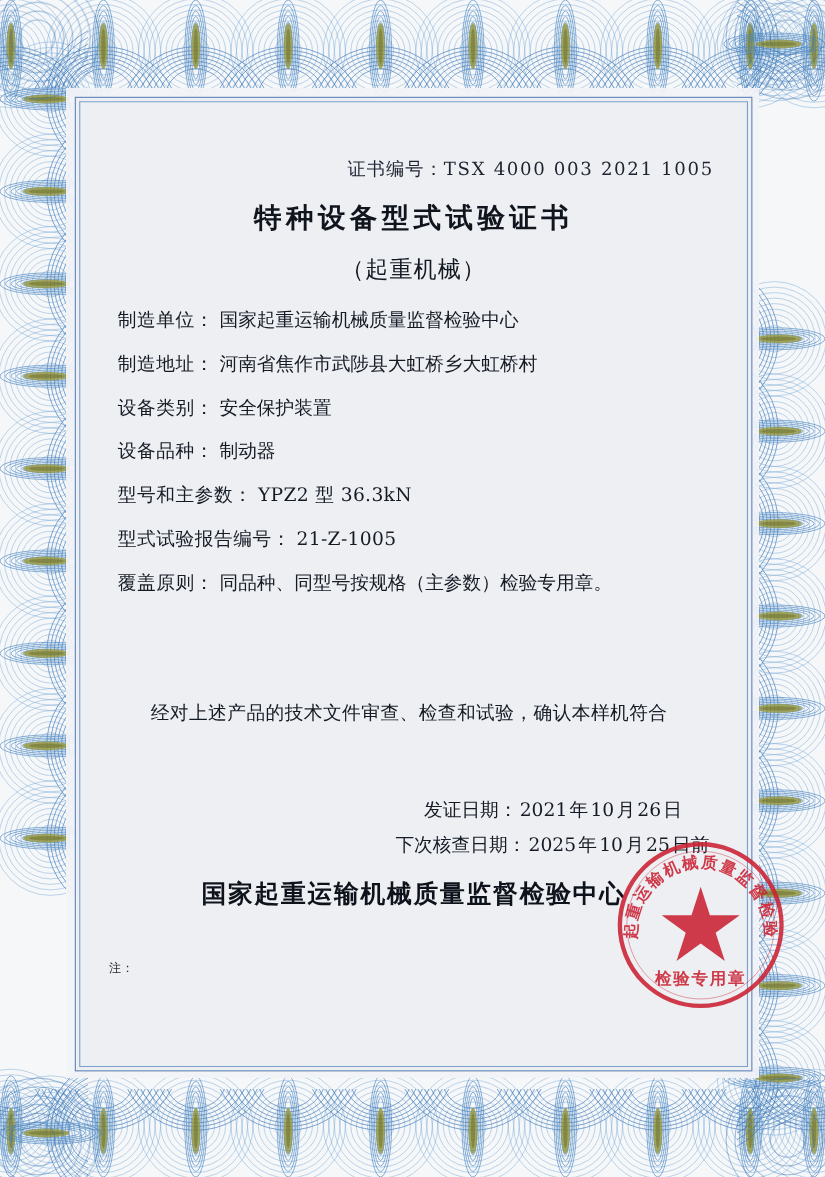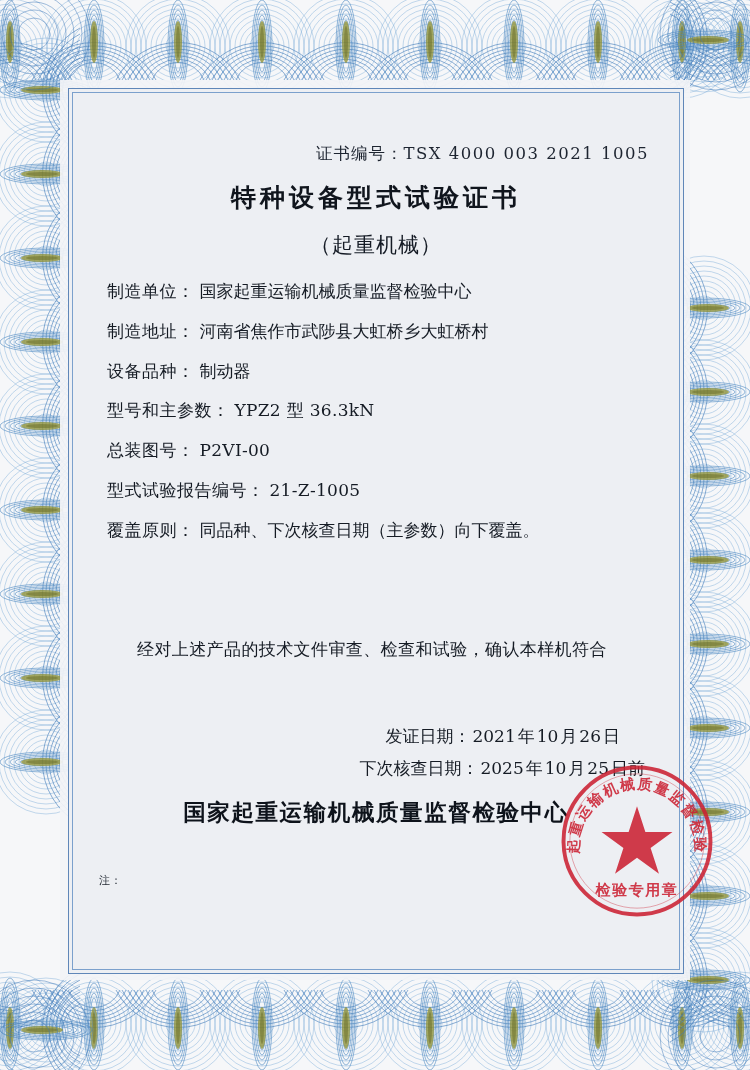--- a/index.html
+++ b/index.html
@@ -491,25 +491,25 @@
         <span class="cn lbl">证书编号：</span><span class="val">TSX 4000 003 2021 1005</span>
       </div>
 
       <div id="title" class="cn">特种设备型式试验证书</div>
 
       <div id="subtitle" class="cn">（起重机械）</div>
 
       <div id="fields">
           <div class="field cn"><span class="f-label">制造单位：</span><span class="f-value">国家起重运输机械质量监督检验中心</span></div>
           <div class="field cn"><span class="f-label">制造地址：</span><span class="f-value">河南省焦作市武陟县大虹桥乡大虹桥村</span></div>
+          <div class="field cn"><span class="f-label">设备类别：</span><span class="f-value">安全保护装置</span></div>
           <div class="field cn"><span class="f-label">设备品种：</span><span class="f-value">制动器</span></div>
           <div class="field cn"><span class="f-label">型号和主参数：</span><span class="f-value serifv">YPZ2 型 36.3kN</span></div>
-          <div class="field cn"><span class="f-label">总装图号：</span><span class="f-value serifv">P2VI-00</span></div>
           <div class="field cn"><span class="f-label">型式试验报告编号：</span><span class="f-value serifv">21-Z-1005</span></div>
-          <div class="field cn"><span class="f-label">覆盖原则：</span><span class="f-value">同品种、下次核查日期（主参数）向下覆盖。</span></div>
+          <div class="field cn"><span class="f-label">覆盖原则：</span><span class="f-value">同品种、同型号按规格（主参数）检验专用章。</span></div>
         </div>
 
       <div id="declaration">
         <div id="decl-line1" class="cn">经对上述产品的技术文件审查、检查和试验，确认本样机符合</div>
       </div>
 
       <div id="dates">
         <div class="date-row" id="date-issue">
           <span class="cn">发证日期：</span><span class="d-num">2021</span><span class="cn">年</span><span class="d-num">10</span><span class="cn">月</span><span class="d-num">26</span><span class="cn">日</span>
         </div>

